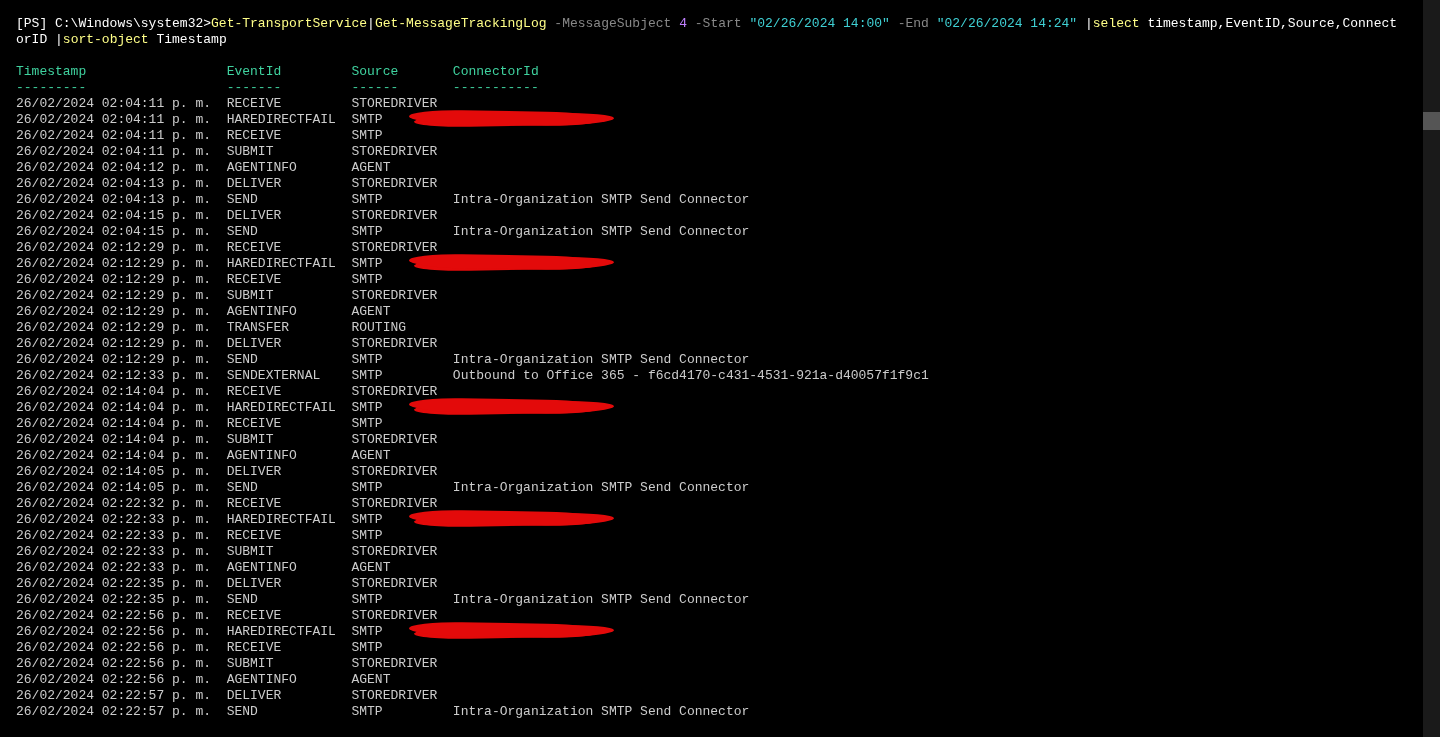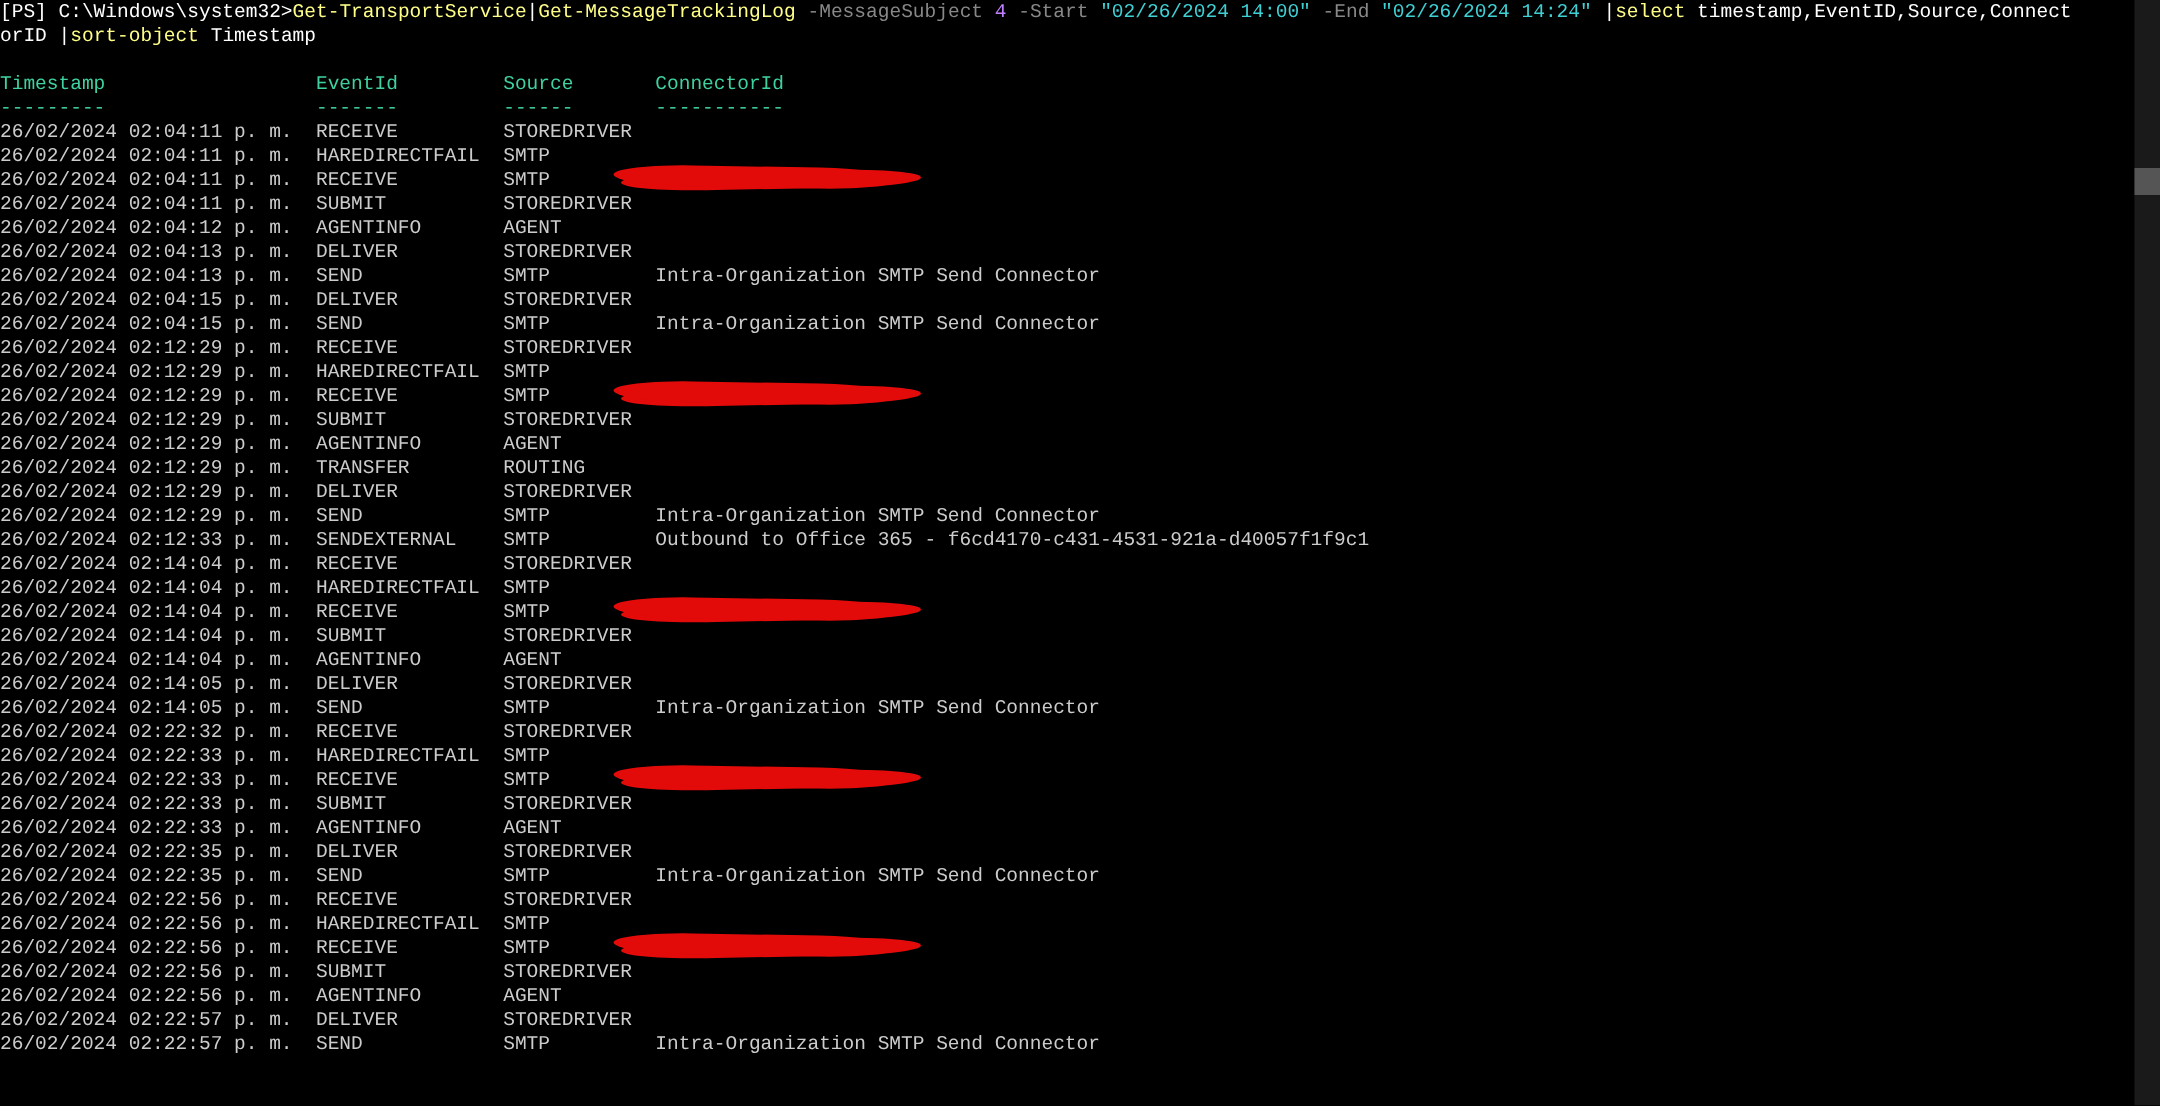--- a/index.html
+++ b/index.html
@@ -10,21 +10,21 @@
     font-family: Consolas, "Courier New", monospace;
     font-size: 13px;
     line-height: 16px;
     width: 1440px;
     height: 737px;
     overflow: hidden;
     position: relative;
   }
   .terminal {
     white-space: pre;
-    padding: 0;
+    padding: 16px;
   }
   .prompt-white { color: #fff; }
   .cmd-yellow  { color: #ffff88; }
   .param-gray  { color: #888; }
   .num-purple  { color: #c080ff; }
   .str-cyan    { color: #3fd0d4; }
   .pipe-white  { color: #fff; }
   .hdr         { color: #3fd29f; }
   .row         { color: #ccc; }
 

